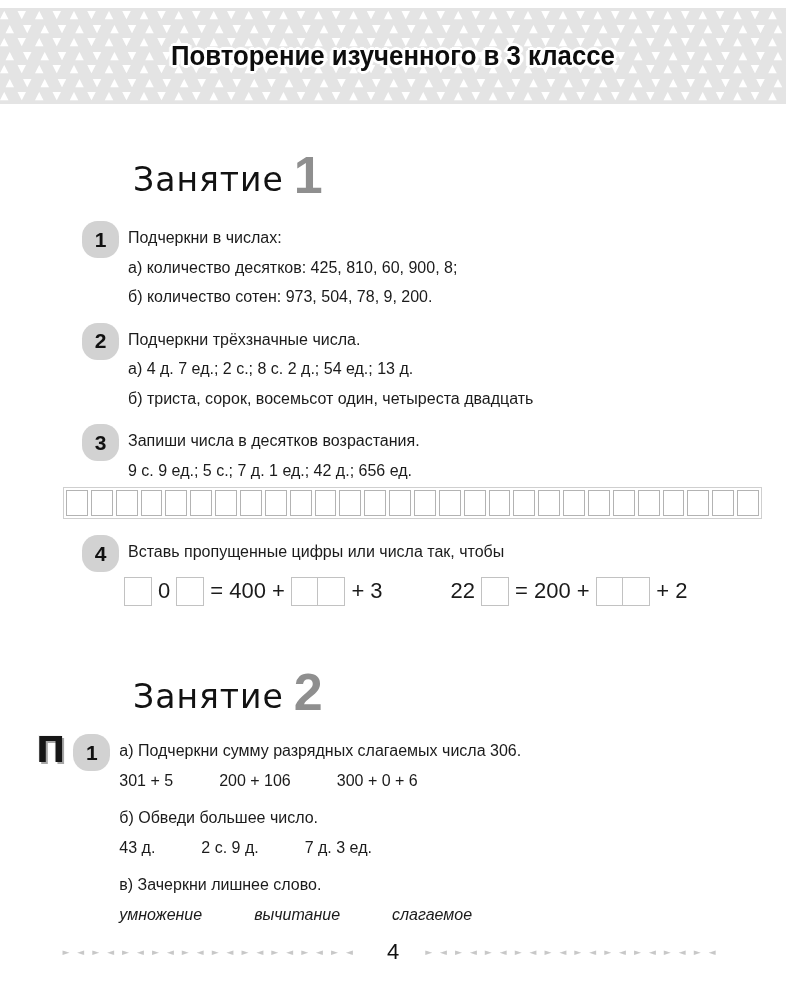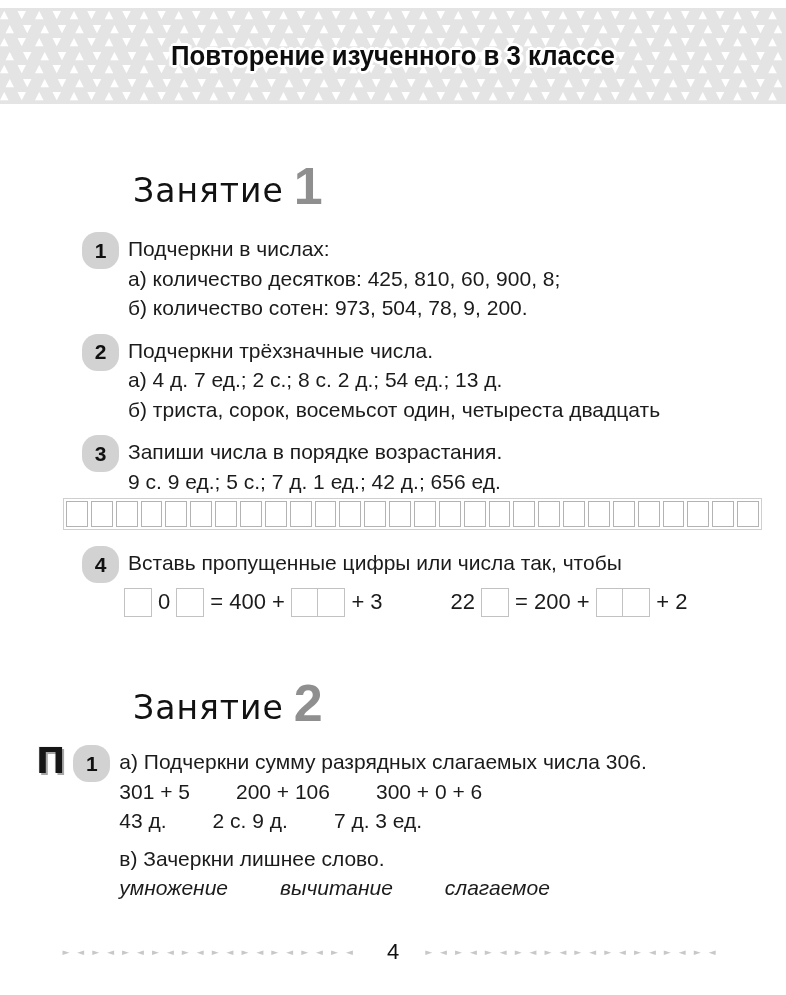--- a/index.html
+++ b/index.html
@@ -13,32 +13,32 @@
            font-family:"DejaVu Sans",sans-serif;user-select:none;}
   .tri-row.odd{margin-left:-12px;}
   .band-title{position:absolute;left:50%;top:50%;transform:translate(-50%,-50%) scaleX(0.92);
       transform-origin:center;white-space:nowrap;font-weight:bold;font-size:28px;color:#0d0d0d;
       font-family:"Liberation Sans",sans-serif;
       text-shadow:-3px 0 0 #fff,3px 0 0 #fff,0 -3px 0 #fff,0 3px 0 #fff,
                   -2px -2px 0 #fff,2px -2px 0 #fff,-2px 2px 0 #fff,2px 2px 0 #fff,
                   -4px 1px 1px #fff,4px -1px 1px #fff,0 0 5px #fff;}
 
   
-  .content{position:absolute;top:11px;left:0;width:786px;padding-top:148px;}
+  .content{position:absolute;top:0;left:0;width:786px;padding-top:148px;}
   .lesson-head{margin:0 0 16px 133px;font-family:"DejaVu Sans",sans-serif;
                font-size:33px;line-height:54px;color:#121212;letter-spacing:1px;}
   .lesson-head .num{font-size:52px;font-weight:bold;color:#8f8f8f;margin-left:10px;
                     font-family:"Liberation Sans",sans-serif;vertical-align:-2px;}
   .lesson-head.second{margin-top:58px;margin-bottom:12px;}
 
   .ex{display:flex;align-items:flex-start;margin:0 0 13px 82px;}
   .badge{flex:none;width:37px;height:37px;margin:-2px 9px 0 0;background:#d2d2d2;border-radius:42%;
          display:flex;align-items:center;justify-content:center;
          font-weight:bold;font-size:21px;color:#111;}
-  .ex-body{font-size:21px;line-height:29.5px;color:#1b1b1b;}
+  .ex-body{font-size:16px;line-height:29.5px;color:#1b1b1b;}
   .ex-line{white-space:nowrap;}
 
   
   .answer-grid{display:flex;gap:3px;margin:2px 24px 18px 63px;border:1px solid #cfcfcf;padding:2px;}
   .answer-grid .cell{flex:1;height:24px;border:1px solid #b3b3b3;background:#fff;}
 
   
   .equations{display:flex;align-items:center;margin:3px 0 0 124px;font-size:22px;line-height:32px;}
   .eq{display:flex;align-items:center;white-space:nowrap;}
   .eq + .eq{margin-left:62px;}
@@ -103,21 +103,21 @@
       <div class="ex-body">
         <div class="ex-line">Подчеркни трёхзначные числа.</div>
         <div class="ex-line">а) 4 д. 7 ед.; 2 с.; 8 с. 2 д.; 54 ед.; 13 д.</div>
         <div class="ex-line">б) триста, сорок, восемьсот один, четыреста двадцать</div>
       </div>
     </div>
 
     <div class="ex" style="margin-bottom:0;">
       <div class="badge">3</div>
       <div class="ex-body">
-        <div class="ex-line">Запиши числа в порядке возрастания.</div>
+        <div class="ex-line">Запиши числа в десятков возрастания.</div>
         <div class="ex-line">9 с. 9 ед.; 5 с.; 7 д. 1 ед.; 42 д.; 656 ед.</div>
       </div>
     </div>
     <div class="answer-grid">
         <div class="cell"></div>
         <div class="cell"></div>
         <div class="cell"></div>
         <div class="cell"></div>
         <div class="cell"></div>
         <div class="cell"></div>
@@ -178,20 +178,21 @@
     <div class="lesson-head second"><span>Занятие</span><span class="num">2</span></div>
 
     <div class="ex l2">
       <div class="p-marker">П</div>
       <div class="badge">1</div>
       <div class="ex-body">
         <div class="ex-line">а) Подчеркни сумму разрядных слагаемых числа 306.</div>
         <div class="ex-line opt-row">
           <span>301 + 5</span><span>200 + 106</span><span>300 + 0 + 6</span>
         </div>
+        <div class="ex-line part-gap">б) Обведи большее число.</div>
         <div class="ex-line opt-row">
           <span>43 д.</span><span>2 с. 9 д.</span><span>7 д. 3 ед.</span>
         </div>
         <div class="ex-line part-gap">в) Зачеркни лишнее слово.</div>
         <div class="ex-line opt-row italic-row">
           <span>умножение</span><span>вычитание</span><span>слагаемое</span>
         </div>
       </div>
     </div>
   </div>

